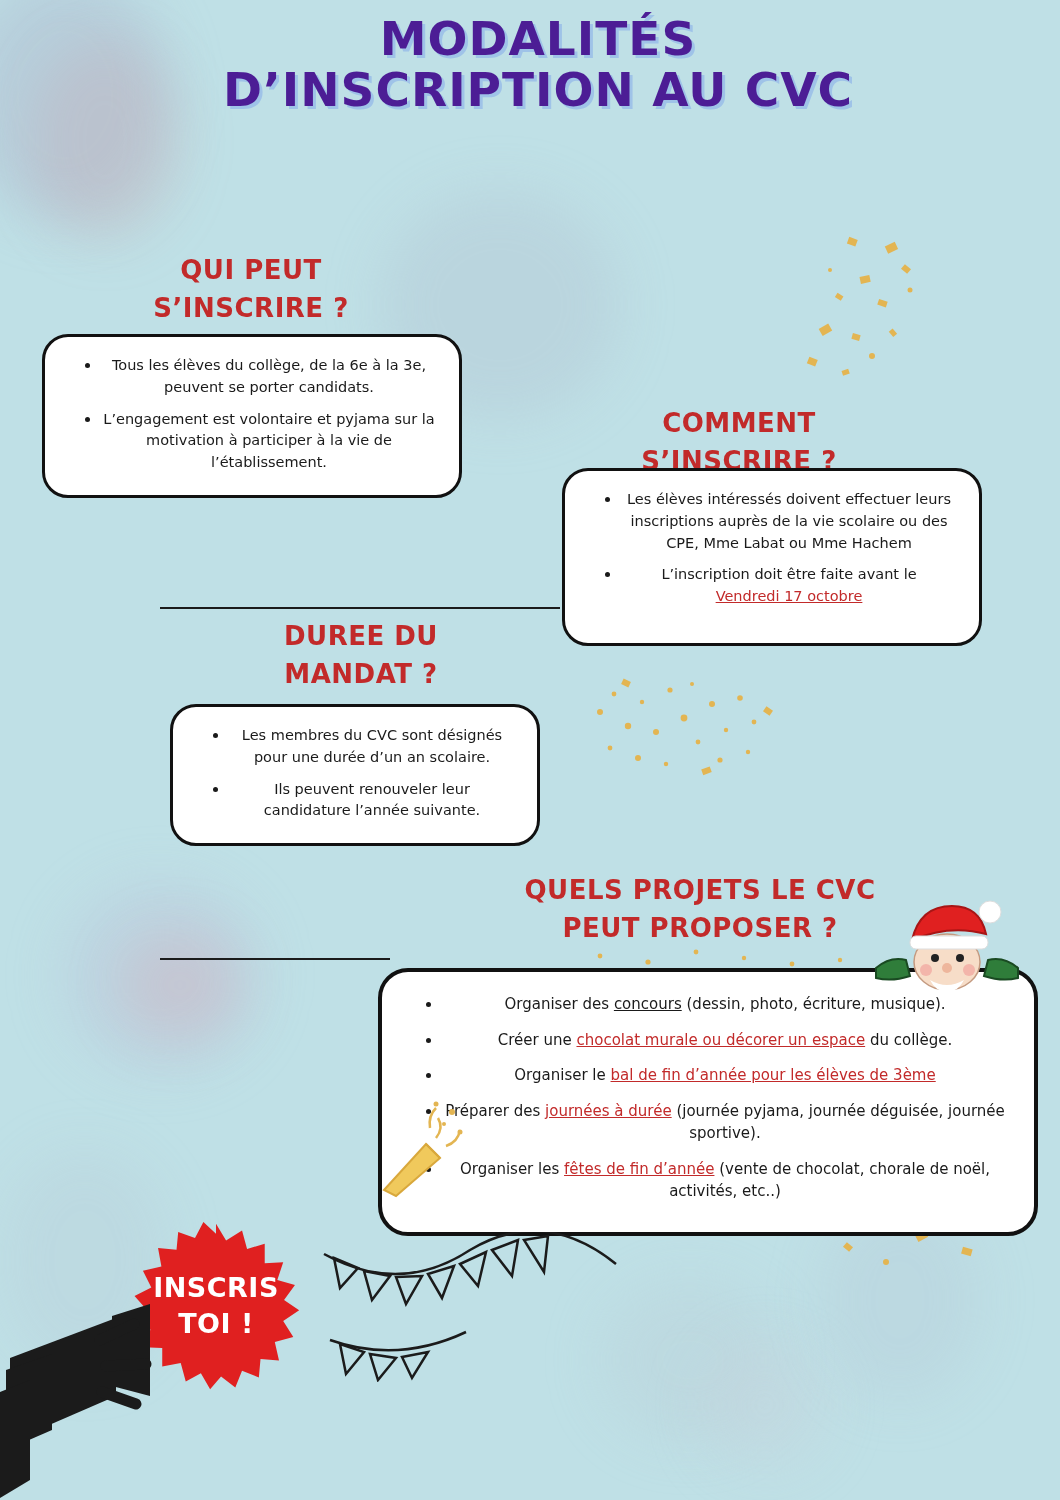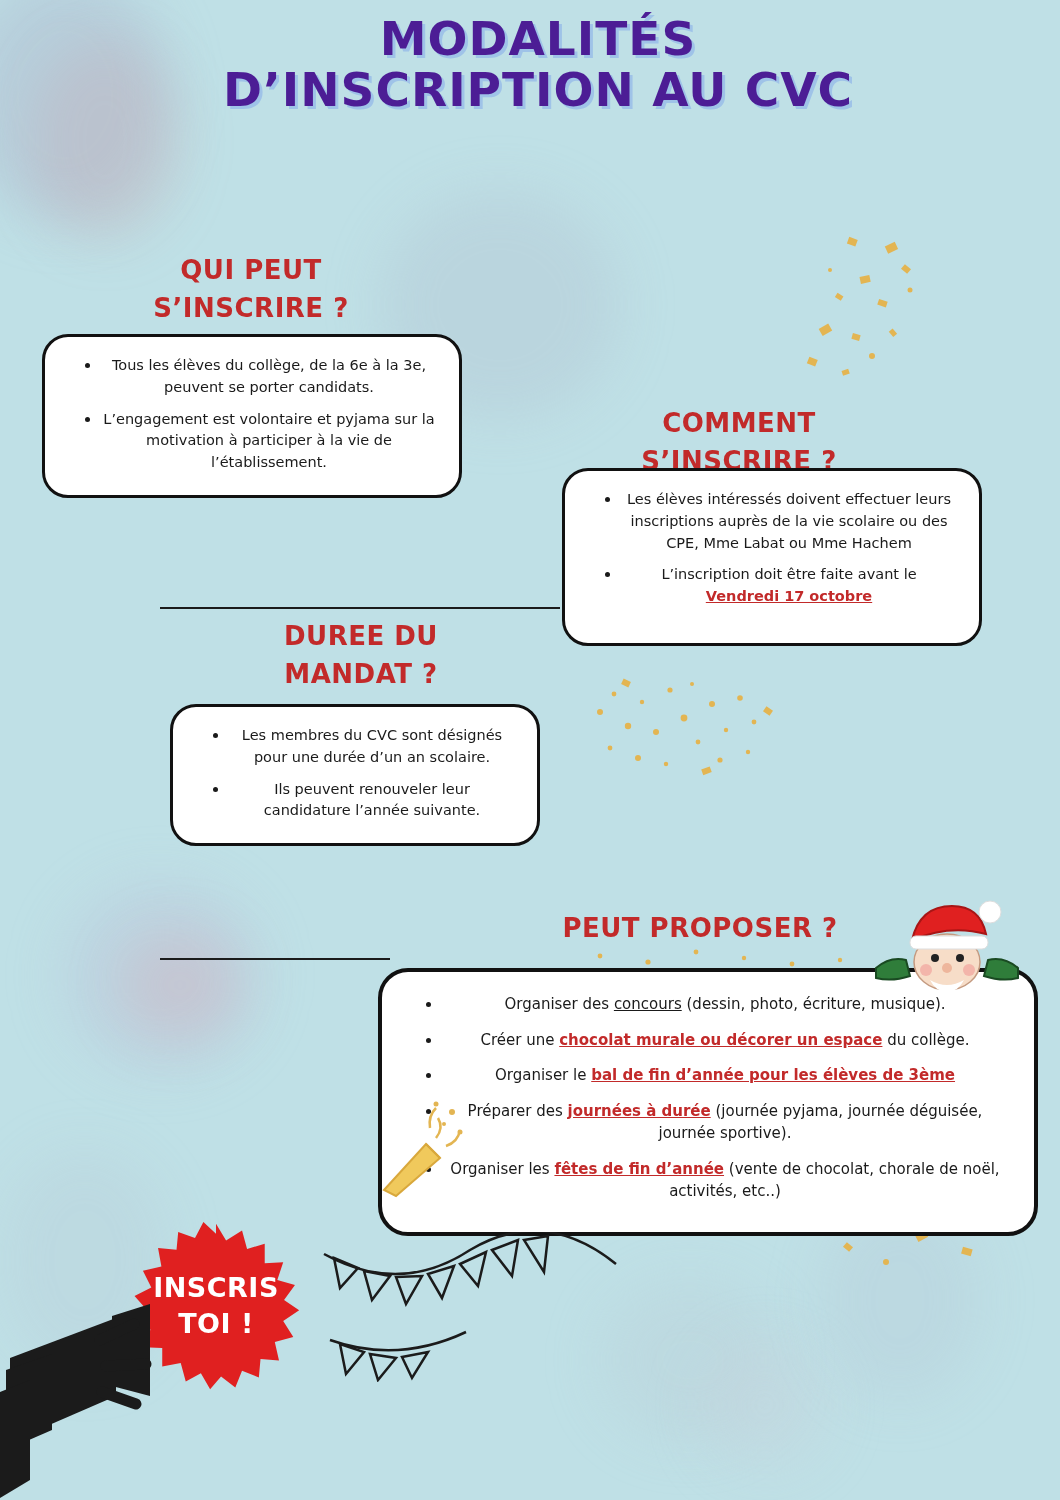--- a/index.html
+++ b/index.html
@@ -106,21 +106,21 @@
     border-radius: 30px;
     padding: 8px 26px;
   }
   #card-projets li {
     font-size: 15px;
     margin: 13px 0;
   }
 
   .u-red {
     color: #c22a2a;
-    font-weight: bold;
+    font-weight: normal;
     text-decoration: underline;
   }
   .u-black {
     color: #1a1a1a;
     text-decoration: underline;
   }
 
   
   .sparkles { position: absolute; pointer-events: none; }
   #spark-1 { left: 760px; top: 230px; width: 180px; height: 170px; }
@@ -292,21 +292,21 @@
   <span>MANDAT ?</span>
 </div>
 <div class="card" id="card-duree">
   <ul>
     <li>Les membres du CVC sont désignés pour une durée d’un an scolaire.</li>
     <li>Ils peuvent renouveler leur candidature l’année suivante.</li>
   </ul>
 </div>
 
 <div class="section-title" id="title-projets">
-  <br>
+  <span>QUELS PROJETS LE CVC</span><br>
   <span>PEUT PROPOSER ?</span>
 </div>
 <div class="card" id="card-projets">
   <ul>
     <li>
       <span>Organiser des </span><span class="u-black">concours</span><span> (dessin, photo, écriture, musique).</span>
     </li>
     <li>
       <span>Créer une </span><span class="u-red">chocolat murale ou décorer un espace</span><span> du collège.</span>
     </li>

